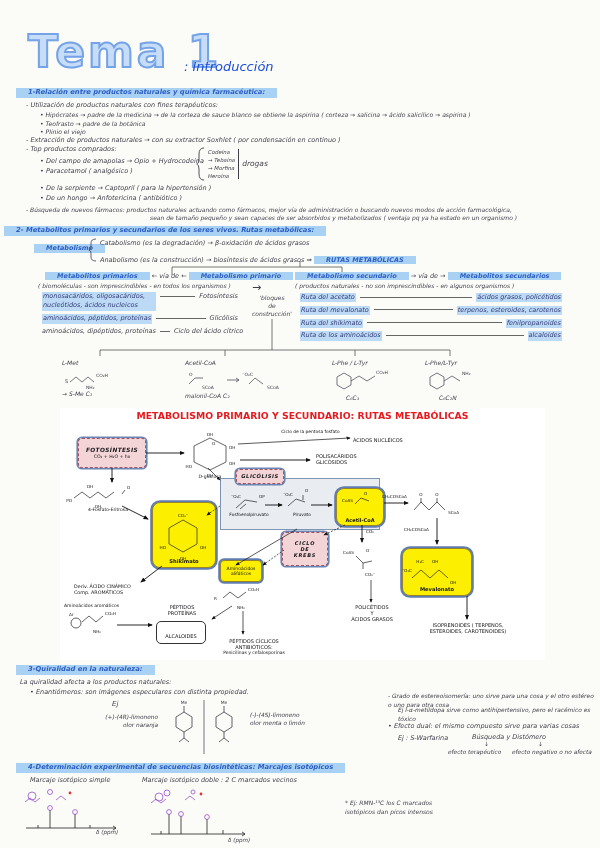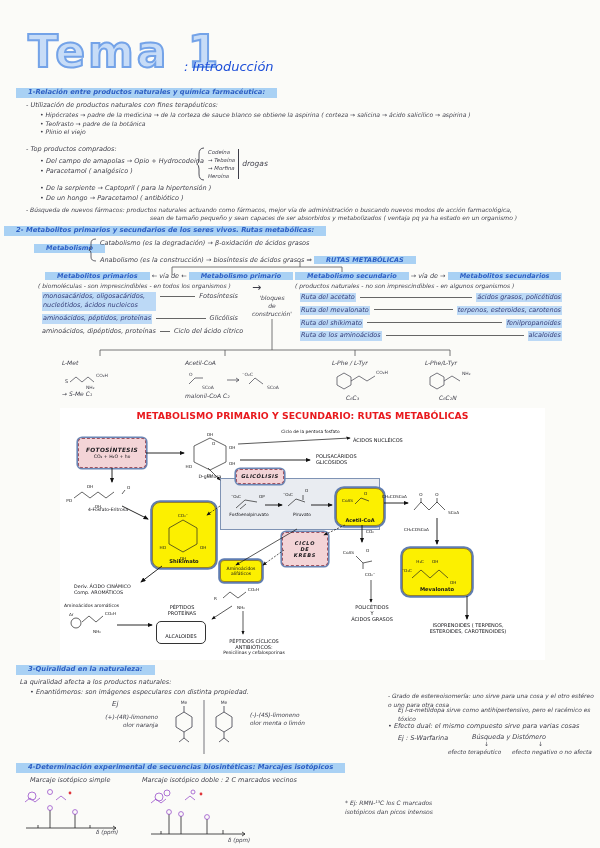--- a/index.html
+++ b/index.html
@@ -30,40 +30,41 @@
     <span style="font-weight:bold;font-size:44px;line-height:1;color:#c7dcf7;letter-spacing:3px;
              -webkit-text-stroke:2px #74a3e8;text-shadow:0 0 1px #74a3e8">Tema 1</span>
   </div>
   <div class="abs hw hwb" style="left:184px;top:58px;font-size:13px">: Introducción</div>
 
   <div class="abs hw hl" style="left:16px;top:88px;font-size:6.8px">1-Relación entre productos naturales y química farmacéutica:</div>
   <div class="abs hw" style="left:26px;top:101px">- Utilización de productos naturales con fines terapéuticos:</div>
   <div class="abs hw" style="left:40px;top:111px;font-size:6.1px">• Hipócrates → padre de la medicina → de la corteza de sauce blanco se obtiene la aspirina ( corteza → salicina → ácido salicílico → aspirina )</div>
   <div class="abs hw" style="left:40px;top:120px;font-size:6.1px">• Teofrasto → padre de la botánica</div>
   <div class="abs hw" style="left:40px;top:128px;font-size:6.1px">• Plinio el viejo</div>
+  <div class="abs hw" style="left:26px;top:136px">- Extracción de productos naturales → con su extractor Soxhlet ( por condensación en continuo )</div>
   <div class="abs hw" style="left:26px;top:145px">- Top productos comprados:</div>
   <div class="abs hw" style="left:40px;top:157px">• Del campo de amapolas → Opio + Hydrocodeina</div>
   <div class="abs hw" style="left:40px;top:167px">• Paracetamol ( analgésico )</div>
 
   <div class="abs" style="left:196px;top:147px;display:flex;align-items:center;gap:3px">
     <svg width="9" height="34" viewBox="0 0 9 34">
       <path d="M8,1 Q3,1 3,7 L3,12 Q3,16 0.8,17 Q3,18 3,22 L3,27 Q3,33 8,33" fill="none" stroke="#3e3e49" stroke-width="0.9"></path>
     </svg>
     <div class="hw" style="font-size:5.4px;line-height:1.5">
       <div>Codeína</div>
       <div>→ Tebaína</div>
       <div>→ Morfina</div>
       <div>Heroína</div>
     </div>
     <div style="height:30px;border-left:0.8px solid #3e3e49"></div>
     <span class="hw" style="font-size:7.5px">drogas</span>
   </div>
 
   <div class="abs hw" style="left:40px;top:184px">• De la serpiente → Captopril ( para la hipertensión )</div>
-  <div class="abs hw" style="left:40px;top:194px">• De un hongo → Paracetamol ( antibiótico )</div>
+  <div class="abs hw" style="left:40px;top:194px">• De un hongo → Anfotericina ( antibiótico )</div>
   <div class="abs hw" style="left:26px;top:206px;font-size:6px">- Búsqueda de nuevos fármacos: productos naturales actuando como fármacos, mejor vía de administración o buscando nuevos modos de acción farmacológica,</div>
   <div class="abs hw" style="left:150px;top:214px;font-size:6px">sean de tamaño pequeño y sean capaces de ser absorbidos y metabolizados ( ventaja  pq ya ha estado en un organismo )</div>
 
   <div class="abs hw hl" style="left:4px;top:226px;font-size:6.8px">2- Metabolitos primarios y secundarios de los seres vivos. Rutas metabólicas:</div>
 
   <div class="abs hw hl" style="left:34px;top:244px">Metabolismo</div>
   <svg class="abs" style="left:88px;top:238px" width="9" height="24" viewBox="0 0 9 24">
     <path d="M8,1 Q3,1 3,5 L3,9 Q3,11.5 0.8,12 Q3,12.5 3,15 L3,19 Q3,23 8,23" fill="none" stroke="#3e3e49" stroke-width="0.8"></path>
   </svg>
   <div class="abs hw" style="left:100px;top:239px">Catabolismo (es la degradación) → β-oxidación de ácidos grasos</div>

